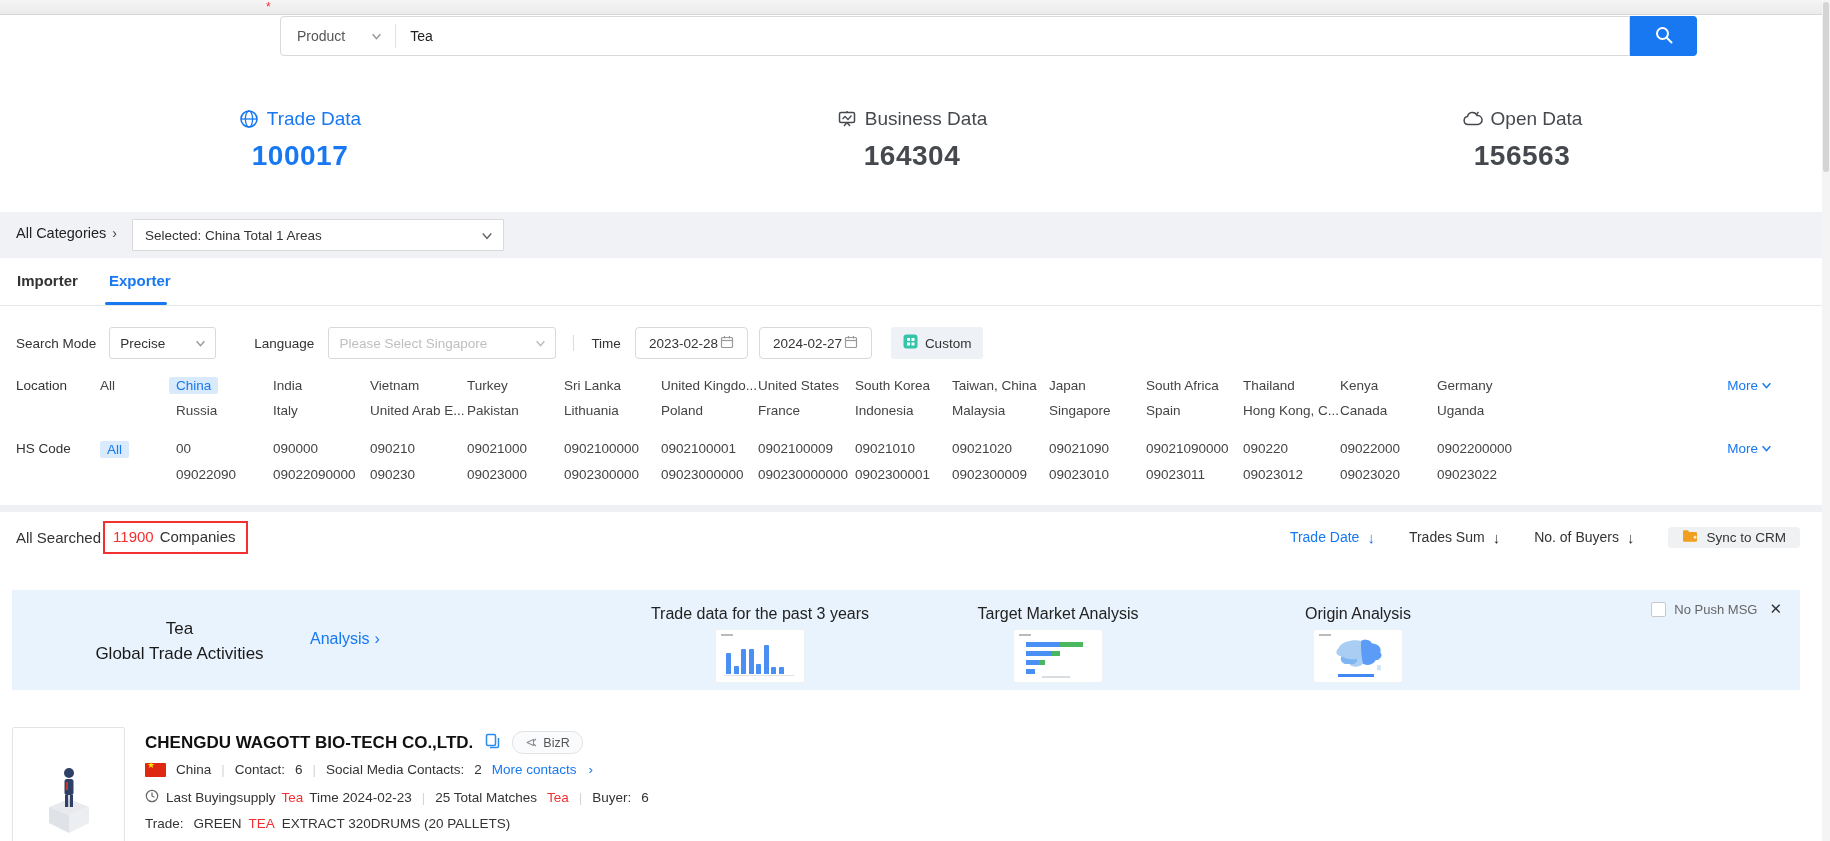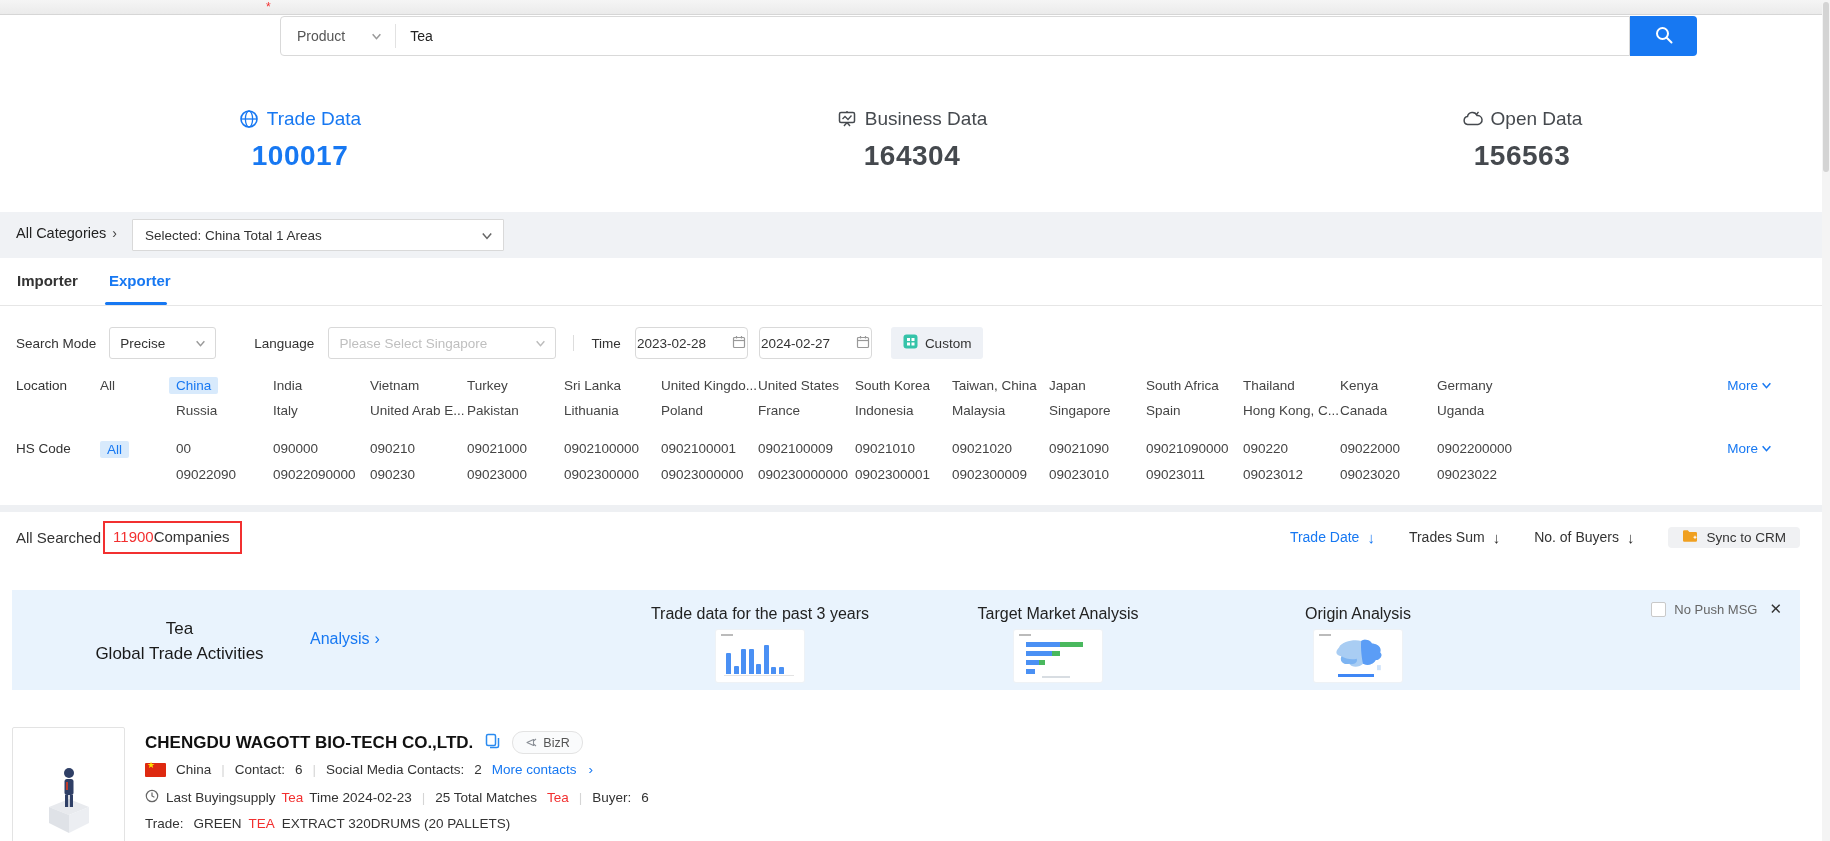--- a/index.html
+++ b/index.html
@@ -49,21 +49,21 @@
   .tab.exporter { left:109px; color:var(--accent); }
   .tab-underline { position:absolute; left:105px; top:44px; width:62px; height:3px; background:var(--accent); border-radius:2px; }
 
   
   .filter-row1 { position:absolute; left:16px; top:327px; display:flex; align-items:center; font-size:13.5px; }
   .flabel { color:#333; }
   .dd { height:32px; border:1px solid #d9d9d9; border-radius:3px; background:#fff; display:flex;
     align-items:center; justify-content:space-between; padding:0 10px; cursor:pointer; font-size:13.5px; color:#333; }
   .dd.placeholder { color:#bfbfbf; }
   .datebox { height:32px; width:113px; border:1px solid #d9d9d9; border-radius:4px; background:#fff;
-    display:flex; align-items:center; justify-content:space-between; padding:0 1px; font-size:13.5px; color:#333; cursor:pointer; }
+    display:flex; align-items:center; justify-content:space-between; padding:0 13px; font-size:13.5px; color:#333; cursor:pointer; }
   .vdiv { width:1px; height:16px; background:#ddd; }
   .custom-btn { height:32px; display:flex; align-items:center; gap:7px; background:#eef1f6;
     border:none; border-radius:3px; padding:0 12px; font-size:13.5px; color:#333; cursor:pointer;
     font-family:"Liberation Sans",sans-serif; }
 
   
   .filter-grid { position:absolute; left:0; width:1700px; padding-left:16px; display:grid;
     grid-template-columns:84px 76px repeat(14, 97px); row-gap:9px; font-size:13.5px; color:#444; }
   .filter-grid .rowlabel { color:#333; }
   .filter-grid .cell { cursor:pointer; white-space:nowrap; overflow:hidden; }
@@ -75,21 +75,21 @@
   .loc-row1 .cell:first-child { background:var(--highlight_bg); color:var(--accent); width:max-content; padding:1px 7px; margin:-1px 0 0 -7px; border-radius:2px; }
   .more-link { position:absolute; right:58px; color:var(--accent); font-size:13.5px; cursor:pointer;
     display:flex; align-items:center; gap:3px; }
   .more-loc { top:378px; } .more-hs { top:441px; }
 
   
   .section-strip { position:absolute; left:0; top:505px; width:100%; height:7px; background:#eef0f3; }
   .results-row { position:absolute; left:0; top:512px; width:100%; height:50px; display:flex;
     align-items:center; justify-content:space-between; padding:0 30px 0 16px; }
   .rr-left { display:flex; align-items:center; font-size:15px; color:#333; }
-  .count-box { display:flex; align-items:center; border:2px solid var(--red);
+  .count-box { display:flex; align-items:center; gap:6px; border:2px solid var(--red);
     padding:5px 10px 7px 8px; margin-left:2px; }
   .count-box .num { color:var(--red); }
   .rr-right { display:flex; align-items:center; gap:34px; }
   .sort { display:flex; align-items:center; gap:8px; font-size:14px; color:#333; cursor:pointer; }
   .sort .arr { font-size:15px; }
   .sort.active { color:var(--accent); }
   .sync-btn { display:flex; align-items:center; gap:8px; height:21px; padding:0 14px; background:#f0f1f3;
     border:none; border-radius:4px; font-size:13.5px; color:#333; cursor:pointer; font-family:"Liberation Sans",sans-serif; }
 
   

